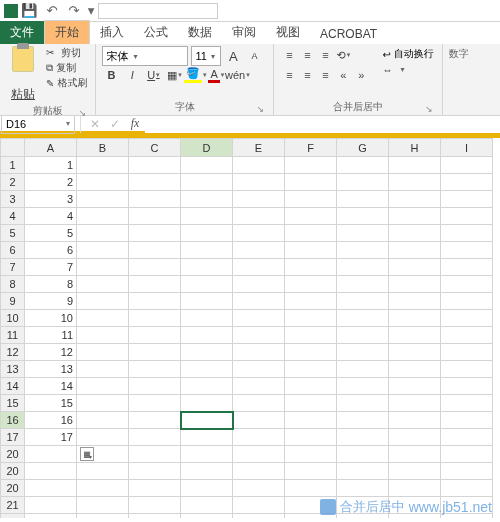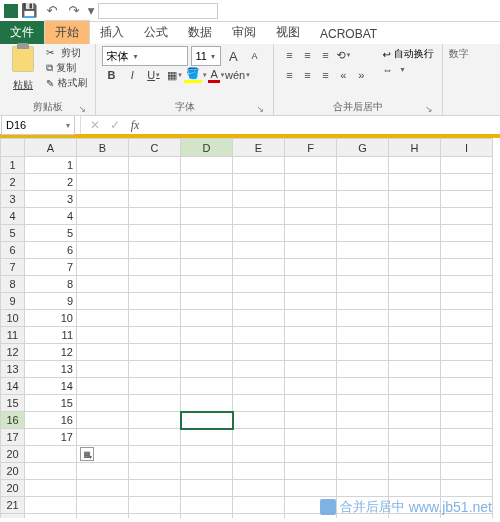--- a/index.html
+++ b/index.html
@@ -14,37 +14,37 @@
 .tab.file { background: #217346; color: #fff; }
 .tab.active { background: #fdba74; border: 1px solid #d4d4d4; border-bottom: none; }
 .ribbon { background: #f3f3f3; border-bottom: 1px solid #d4d4d4; height: 72px; display: flex; position: relative; }
 .group { border-right: 1px solid #d4d4d4; padding: 2px 6px 0 6px; display: flex; flex-direction: column; justify-content: space-between; }
 .group-body { display: flex; gap: 4px; align-items: flex-start; }
 .group-label { text-align: center; font-size: 10px; color: #666; padding: 1px 0; position: relative; }
 .grp-launcher { position: absolute; right: 2px; bottom: 1px; width: 10px; height: 10px; font-size: 9px; color: #888; }
 .paste-big { display: flex; flex-direction: column; align-items: center; width: 34px; }
 .paste-ico { width: 22px; height: 26px; background: #f9d877; border: 1px solid #cc9; border-radius: 2px; position: relative; }
 .paste-ico::after { content: ""; position: absolute; top: -4px; left: 4px; width: 12px; height: 6px; background: #999; border-radius: 2px 2px 0 0; }
-.paste-lbl { font-size: 10px; color: #444; margin-top: 6px; text-decoration: underline; }
+.paste-lbl { font-size: 12px; color: #444; margin-top: 14px; text-decoration: underline; }
 .small-stack { display: flex; flex-direction: column; gap: 1px; font-size: 10px; color: #444; }
 .small-item { display: flex; align-items: center; gap: 3px; padding: 0 2px; cursor: pointer; }
 .ico-cut { width: 12px; height: 12px; display: inline-block; }
 .font-row { display: flex; align-items: center; gap: 3px; margin-bottom: 0; }
 .combo { height: 20px; border: 1px solid #ababab; background: #fff; display: flex; align-items: center; padding: 0 3px; font-size: 11px; }
 .combo-dd { width: 10px; text-align: center; color: #666; font-size: 8px; margin-left: 2px; }
 .fname { width: 86px; }
 .fsize { width: 30px; }
 .tbtn { width: 18px; height: 18px; display: flex; align-items: center; justify-content: center; border: 1px solid transparent; font-size: 11px; color: #444; cursor: pointer; }
 .tbtn.dd::after { content: "▾"; font-size: 7px; margin-left: 1px; color: #666; }
 .align-block { display: flex; flex-direction: column; gap: 2px; }
 .align-row { display: flex; gap: 0; }
 .align-extras { display: flex; flex-direction: column; gap: 1px; font-size: 10px; margin-left: 6px; }
 .xitem { display: flex; align-items: center; gap: 3px; padding: 1px 2px; cursor: pointer; }
 .num-combo { height: 20px; width: 54px; border: 1px solid #ababab; background: #fff; display: flex; align-items: center; padding: 0 3px; font-size: 11px; }
-.namebox-bar { height: 22px; border-bottom: 4px solid #eab308; display: flex; align-items: center; background: #fff; }
+.namebox-bar { height: 22px; border-bottom: 7px solid #eab308; display: flex; align-items: center; background: #fff; }
 .namebox { width: 74px; height: 20px; border: 1px solid #ccc; padding: 0 4px; font-size: 11px; display: flex; align-items: center; justify-content: space-between; margin: 0 1px; }
 .nb-dd { font-size: 8px; color: #777; }
 .fx-sep { width: 1px; height: 18px; background: #ddd; margin: 0 4px; }
 .fx-btn { width: 20px; height: 18px; display: flex; align-items: center; justify-content: center; color: #bbb; font-size: 12px; }
 .fx-btn.fx { font-style: italic; font-family: serif; color: #555; }
 .fx-input { flex: 1; height: 18px; border: none; font-size: 11px; padding: 0 4px; }
 .grid-wrap { position: relative; overflow: hidden; height: 380px; }
 table.sheet { border-collapse: collapse; table-layout: fixed; }
 .sheet th, .sheet td { border: 1px solid #d4d4d4; font-size: 11px; font-weight: normal; color: #333; }
 .sheet .corner { width: 24px; height: 18px; background: #f0f0f0; }

